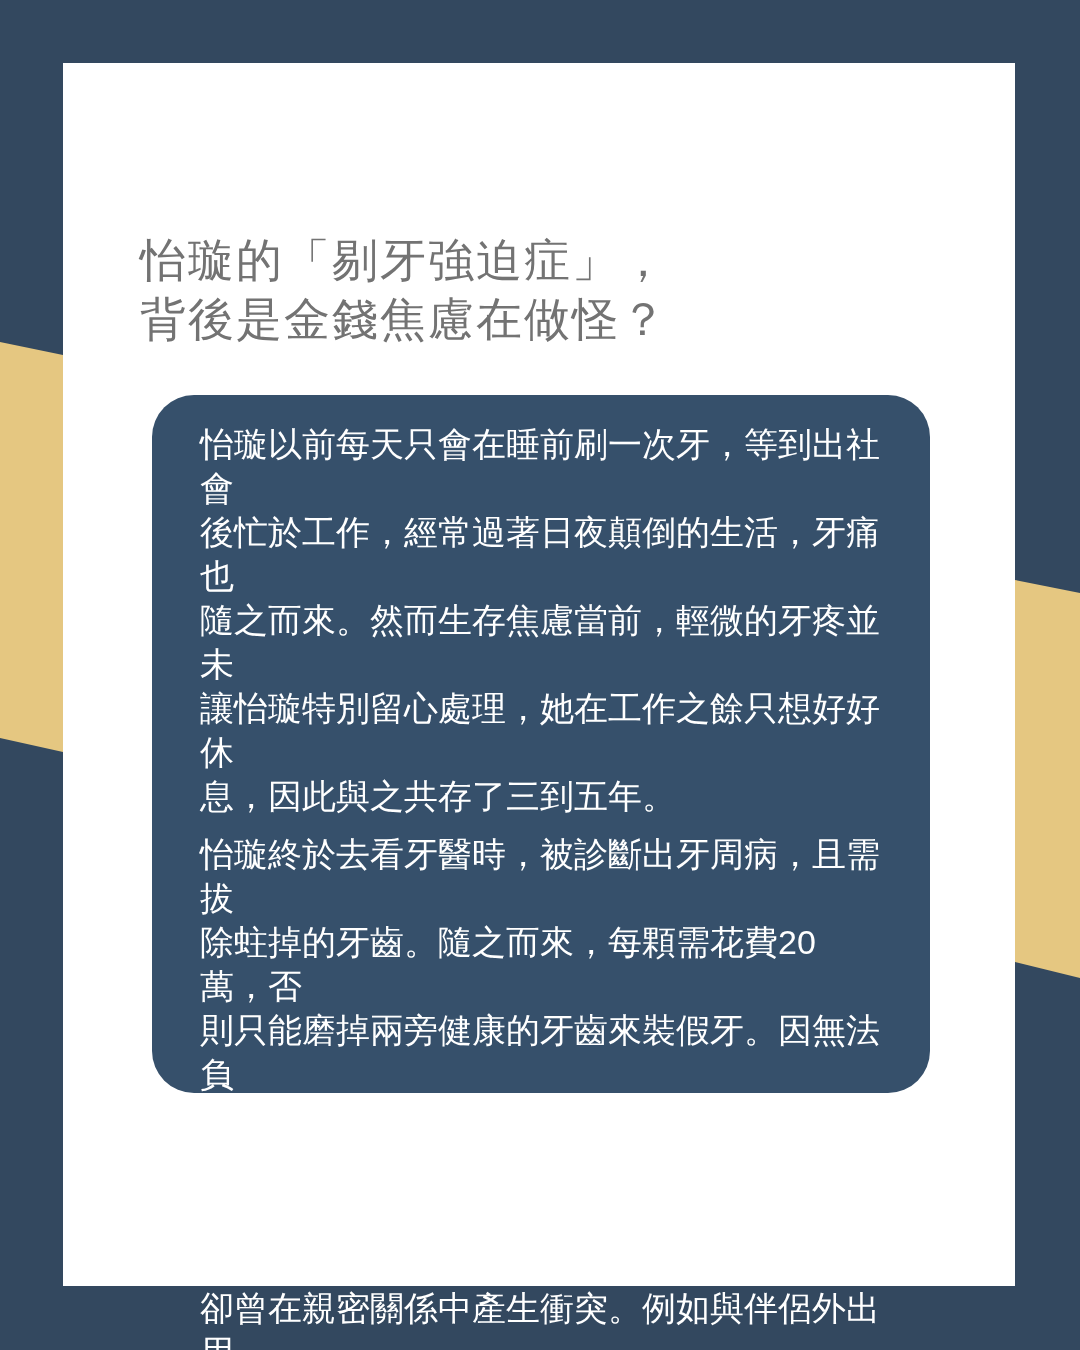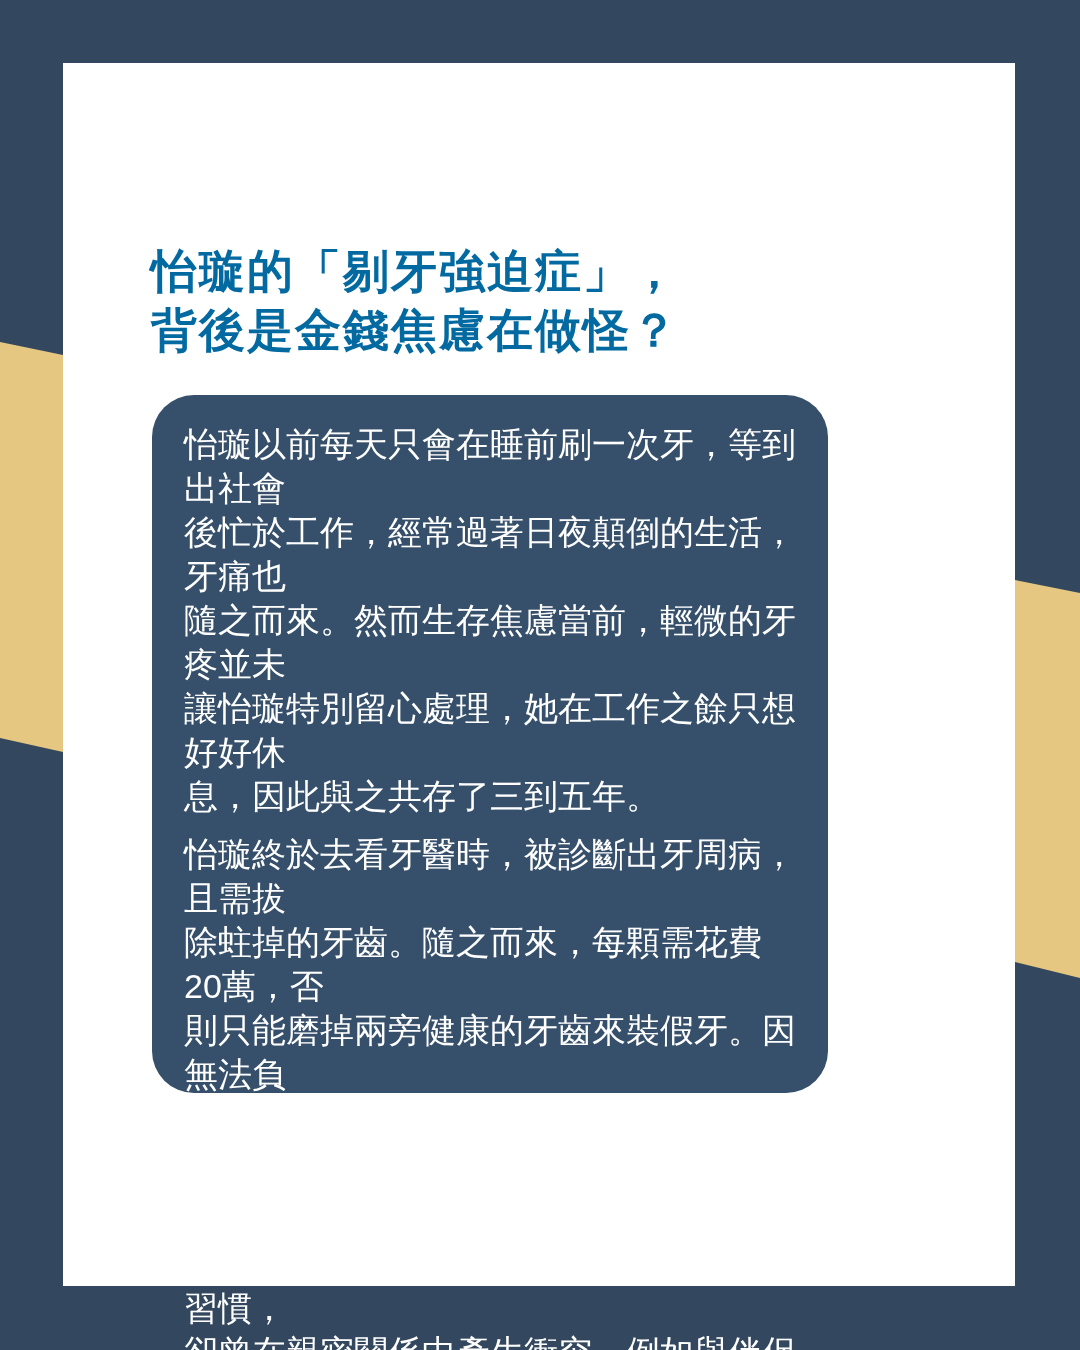--- a/index.html
+++ b/index.html
@@ -27,36 +27,36 @@
   }
   .card {
     position: absolute;
     left: 63px; top: 63px;
     width: 952px; height: 1223px;
     background: #FFFFFF;
   }
   .post-title {
     position: absolute;
     left: 77px; top: 168px;
-    margin: 11px;
+    margin: 0;
     font-size: 46px;
-    font-weight: 700;
+    font-weight: 400;
     line-height: 59px;
     letter-spacing: 2px;
-    color: #0369a1;
+    color: #737373;
     white-space: pre-line;
   }
   .story-panel {
     position: absolute;
     left: 89px; top: 332px;
-    width: 676px; height: 698px;
+    width: 778px; height: 698px;
     box-sizing: border-box;
     background: #36506B;
     border-radius: 42px;
-    padding: 27px 32px;
+    padding: 27px 48px;
   }
   .story-paragraph {
     margin: 0 0 14px 0;
     font-size: 34px;
     font-weight: 500;
     line-height: 44px;
     color: #FFFFFF;
     white-space: pre-line;
   }
   .story-paragraph:last-child { margin-bottom: 0; }

